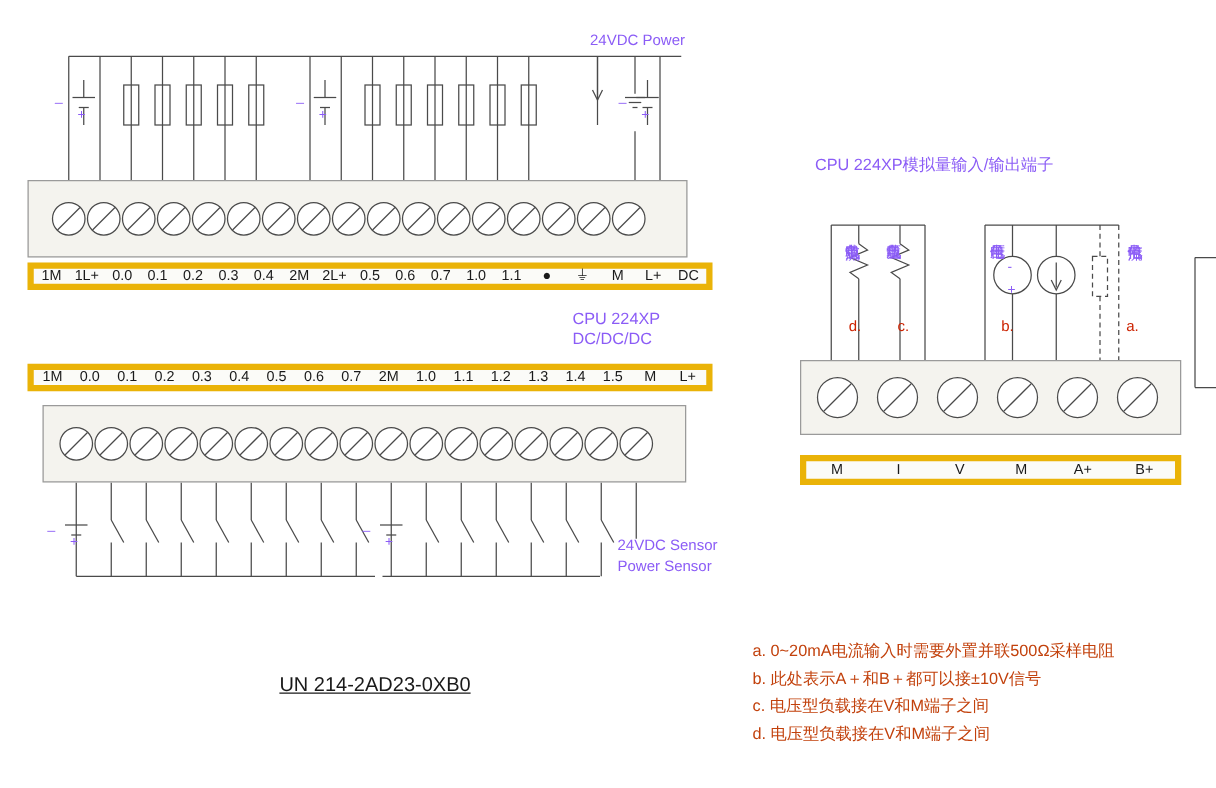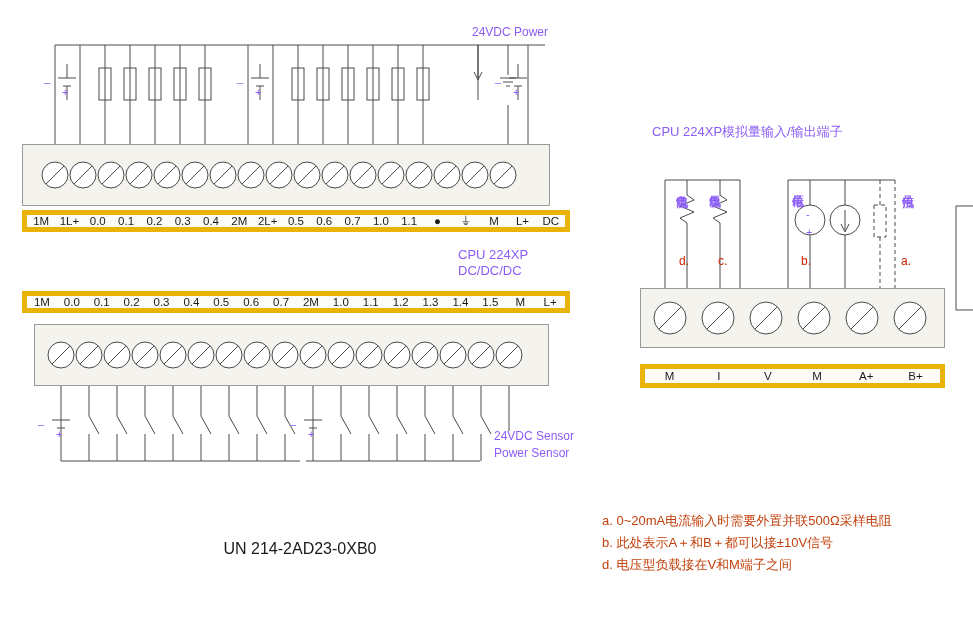--- a/index.html
+++ b/index.html
@@ -340,21 +340,21 @@
   <div class="lbl lbl-sm" style="left:38px; top:414px;">_</div>
   <div class="lbl lbl-sm" style="left:56px; top:428px;">+</div>
   <div class="lbl lbl-sm" style="left:290px; top:414px;">_</div>
   <div class="lbl lbl-sm" style="left:308px; top:428px;">+</div>
 
   <div class="lbl" style="left:472px; top:25px;">24VDC Power</div>
 
   <div class="lbl" style="left:494px; top:429px;">24VDC Sensor</div>
   <div class="lbl" style="left:494px; top:446px;">Power Sensor</div>
 
-  <div class="title-center" style="left:140px; top:540px; width:320px;">UN 214-2AD23-0XB0</div>
+  <div class="title-center" style="left:140px; top:540px; width:320px;text-decoration:underline;">UN 214-2AD23-0XB0</div>
 
   <div class="lbl lbl-md" style="left:652px; top:124px;">CPU 224XP模拟量输入/输出端子</div>
 
   <svg class="abs" style="left:640px; top:160px;" width="333" height="130">
     <g stroke="#4a4a4a" stroke-width="1" fill="none">
 
       <line x1="25" y1="20" x2="100" y2="20"></line>
       <line x1="25" y1="20" x2="25" y2="135"></line>
       <line x1="100" y1="20" x2="100" y2="135"></line>
       <line x1="47" y1="20" x2="47" y2="35"></line>
@@ -432,16 +432,17 @@
     <span>I</span>
     <span>V</span>
     <span>M</span>
     <span>A+</span>
     <span>B+</span>
   </div>
 
   <div class="notes" style="left:602px; top:510px;">
     <div>a. 0~20mA电流输入时需要外置并联500Ω采样电阻</div>
     <div>b. 此处表示A＋和B＋都可以接±10V信号</div>
+    <div>c. 电压型负载接在V和M端子之间</div>
     <div>d. 电压型负载接在V和M端子之间</div>
   </div>
 
 </div>
 
 </body></html>

